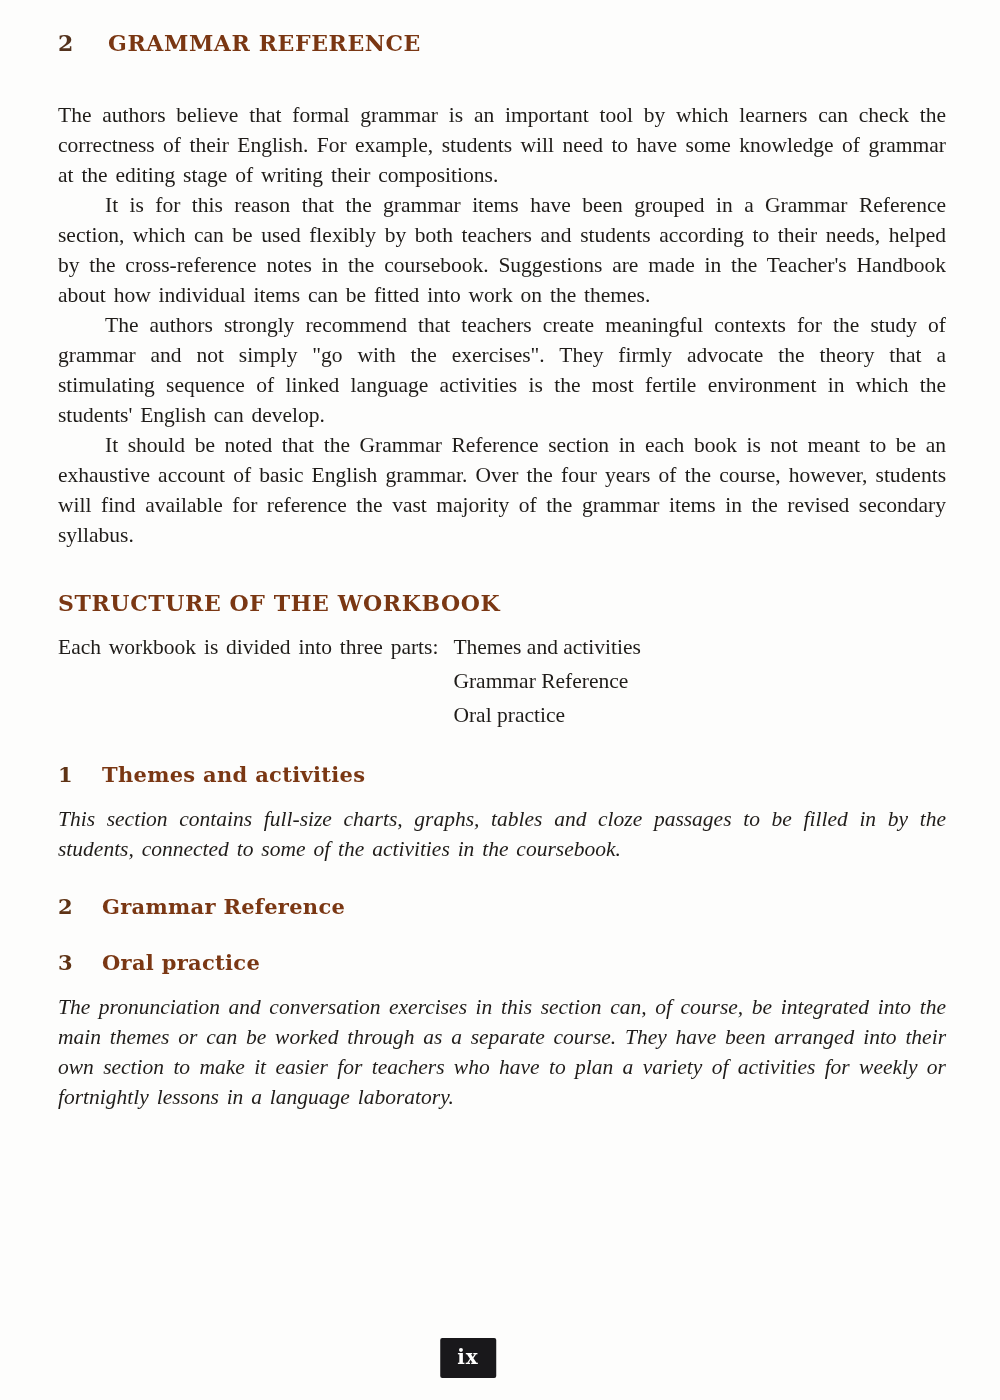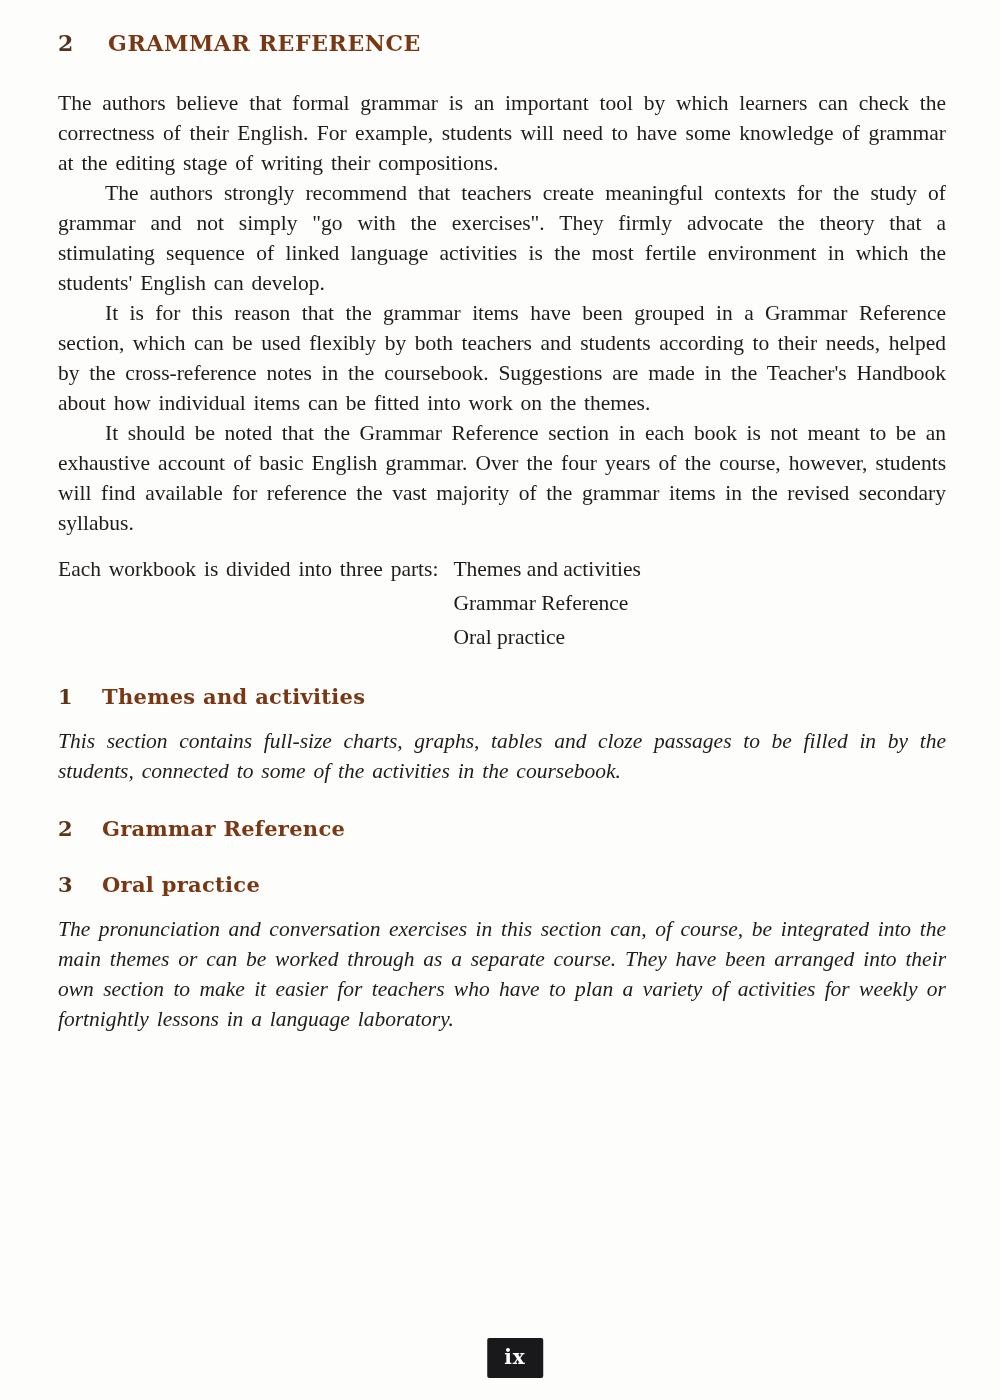--- a/index.html
+++ b/index.html
@@ -53,21 +53,21 @@
   }
   
   .body-text {
     margin: 0;
     font-size: 21.5px;
     line-height: 30px;
     text-align: justify;
     word-spacing: 2.5px;
     color: #1f1c19;
   }
-  .first-para { margin-top: 32px; }
+  .first-para { margin-top: 44px; }
   .indent { text-indent: 47px; }
   .after-heading { margin-top: 16px; font-style: italic; }
   
   .structure-heading { margin-top: 40px; }
   .intro-row {
     display: flex;
     margin-top: 14px;
     font-size: 21.5px;
     color: #1f1c19;
   }
@@ -77,21 +77,21 @@
     word-spacing: 2.5px;
   }
   .parts-list {
     margin-left: 15px;
     line-height: 34px;
   }
   .parts-list div { white-space: nowrap; }
   
   .page-badge {
     position: absolute;
-    left: 515px;
+    left: 468px;
     top: 1338px;
     transform: translateX(-50%);
     background: #19181b;
     color: #ffffff;
     font-family: "DejaVu Serif", serif;
     font-weight: 700;
     font-size: 20px;
     line-height: 20px;
     padding: 9px 17px 11px 17px;
     border-radius: 2px;
@@ -102,24 +102,27 @@
 <body>
 
 <div class="page">
 
   <div class="main-heading">
     <span class="h-num">2</span>
     <span>GRAMMAR REFERENCE</span>
   </div>
 
   <p class="body-text first-para">The authors believe that formal grammar is an important tool by which learners can check the correctness of their English. For example, students will need to have some knowledge of grammar at the editing stage of writing their compositions.</p>
+  <p class="body-text indent">It is for this reason that the grammar items have been grouped in a Grammar Reference section, which can be used flexibly by both teachers and students according to their needs, helped by the cross-reference notes in the coursebook. Suggestions are made in the Teacher's Handbook about how individual items can be fitted into work on the themes.</p>
   <p class="body-text indent">The authors strongly recommend that teachers create meaningful contexts for the study of grammar and not simply "go with the exercises". They firmly advocate the theory that a stimulating sequence of linked language activities is the most fertile environment in which the students' English can develop.</p>
-  <p class="body-text indent">It is for this reason that the grammar items have been grouped in a Grammar Reference section, which can be used flexibly by both teachers and students according to their needs, helped by the cross-reference notes in the coursebook. Suggestions are made in the Teacher's Handbook about how individual items can be fitted into work on the themes.</p>
   <p class="body-text indent">It should be noted that the Grammar Reference section in each book is not meant to be an exhaustive account of basic English grammar. Over the four years of the course, however, students will find available for reference the vast majority of the grammar items in the revised secondary syllabus.</p>
 
+  <div class="main-heading structure-heading">
+    <span>STRUCTURE OF THE WORKBOOK</span>
+  </div>
 
   <div class="intro-row">
     <span class="intro-text">Each workbook is divided into three parts:</span>
     <div class="parts-list">
       <div>Themes and activities</div>
       <div>Grammar Reference</div>
       <div>Oral practice</div>
     </div>
   </div>
 

